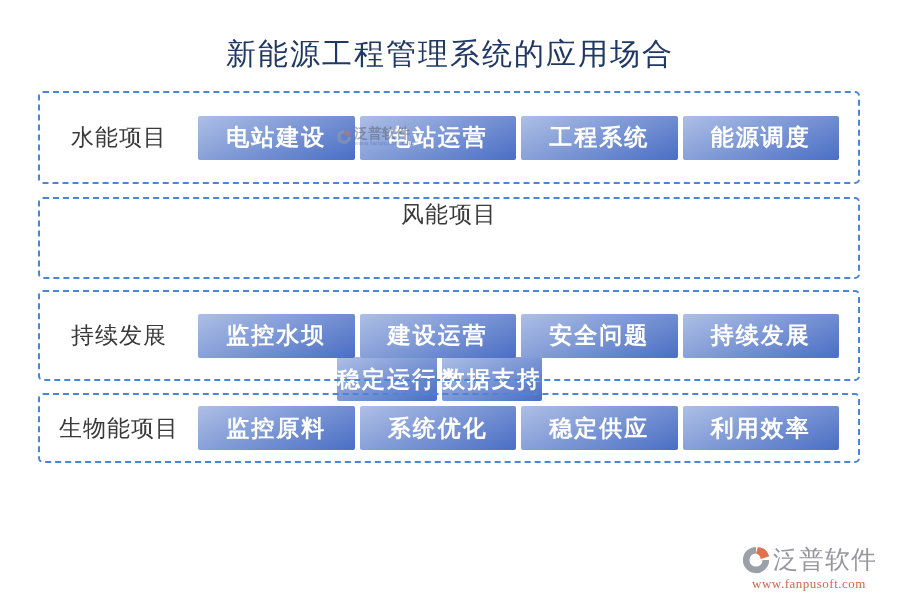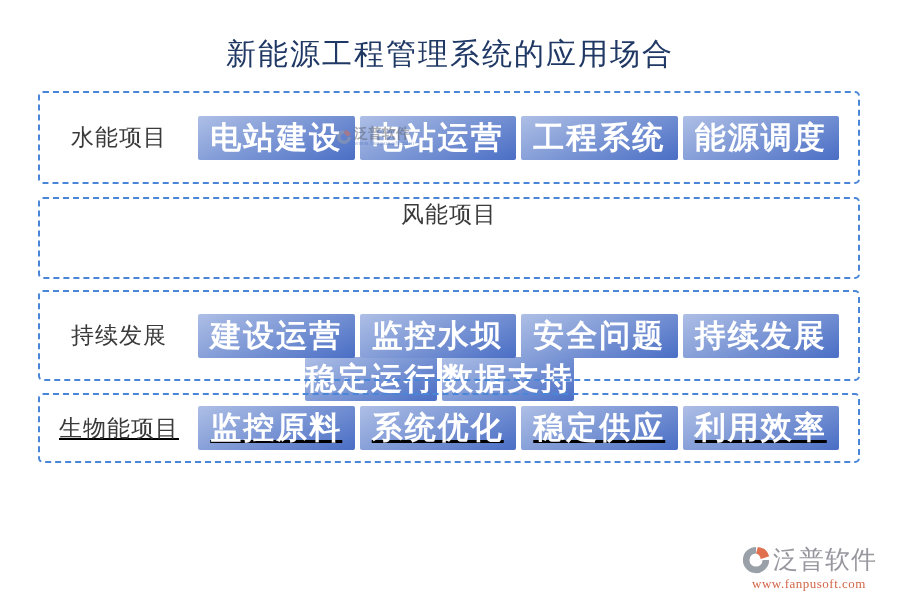--- a/index.html
+++ b/index.html
@@ -14,32 +14,32 @@
     color:#203864;letter-spacing:2px;
   }
   .row{
     position:absolute;left:38px;width:822px;
     border:2px dashed #4a86d8;border-radius:5px;
     box-sizing:border-box;display:flex;align-items:center;
   }
   .row-0{top:91px;height:93px;}
   .row-1{top:197px;height:82px;flex-direction:column;}
   .row-2{top:290px;height:91px;}
-  .row-3{top:393px;height:70px;text-decoration:underline;}
+  .row-3{top:393px;height:70px;}
   .row-label{
     width:158px;flex:0 0 158px;text-align:center;
     font-size:23px;color:#3a3a3a;letter-spacing:1px;
   }
   .btn-strip{
     flex:1;display:flex;gap:5px;margin-right:19px;
   }
   .chip{
     flex:1;height:44px;border:none;border-radius:2px;
     background:linear-gradient(155deg,#aebfe6 0%,#8ba3da 35%,#4a6ec5 100%);
-    color:#ffffff;font-size:31px;font-weight:bold;
+    color:#ffffff;font-size:23px;font-weight:bold;
     font-family:"Liberation Serif","DejaVu Serif",serif;
     letter-spacing:2px;display:flex;align-items:center;justify-content:center;
     cursor:pointer;padding:0;
   }
   .watermark{
     position:absolute;left:336px;top:126px;width:96px;height:34px;
     display:flex;align-items:flex-start;opacity:.5;pointer-events:none;
     z-index:5;
   }
   .watermark .wm-icon{width:16px;height:16px;margin-top:3px;flex:0 0 16px;}
@@ -96,22 +96,22 @@
   <div class="row-label">风能项目</div>
   <div class="btn-strip">
     <button class="chip">稳定运行</button>
     <button class="chip">数据支持</button>
   </div>
 </div>
 
 <div class="row row-2">
   <div class="row-label">持续发展</div>
   <div class="btn-strip">
+    <button class="chip">监控水坝</button>
     <button class="chip">建设运营</button>
-    <button class="chip">监控水坝</button>
     <button class="chip">安全问题</button>
     <button class="chip">持续发展</button>
   </div>
 </div>
 
 <div class="row row-3">
   <div class="row-label">生物能项目</div>
   <div class="btn-strip">
     <button class="chip">监控原料</button>
     <button class="chip">系统优化</button>

